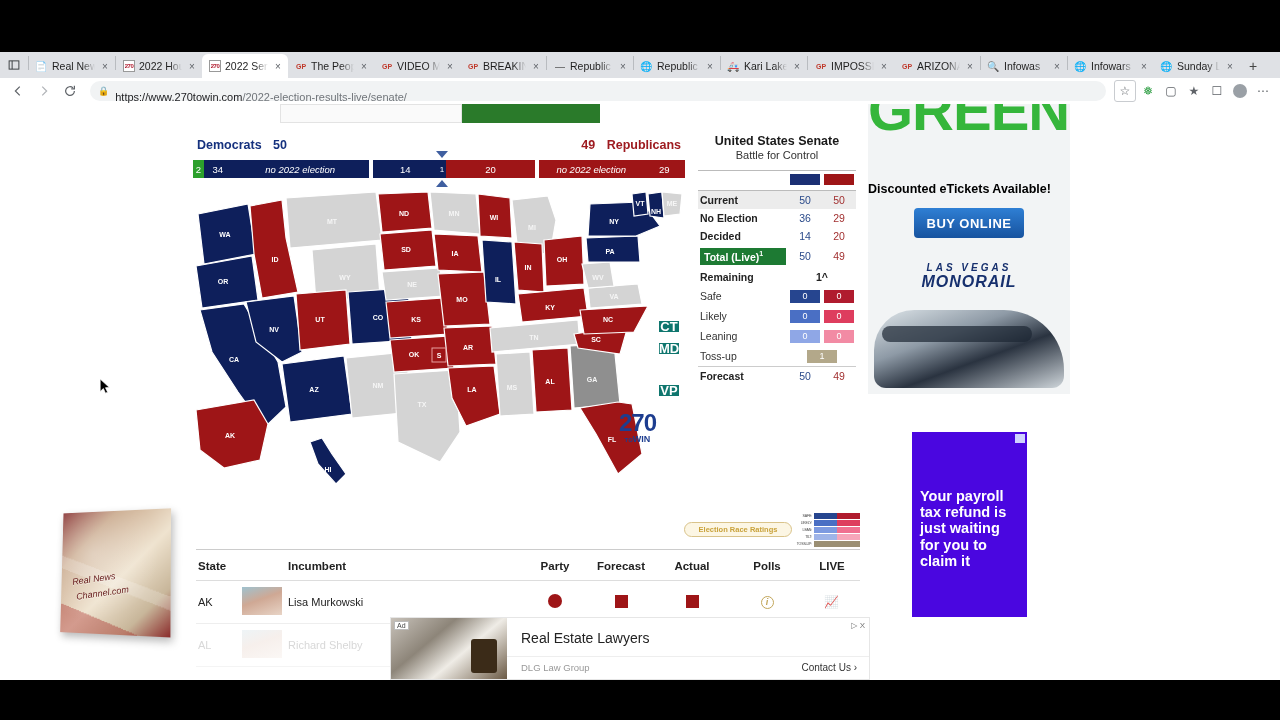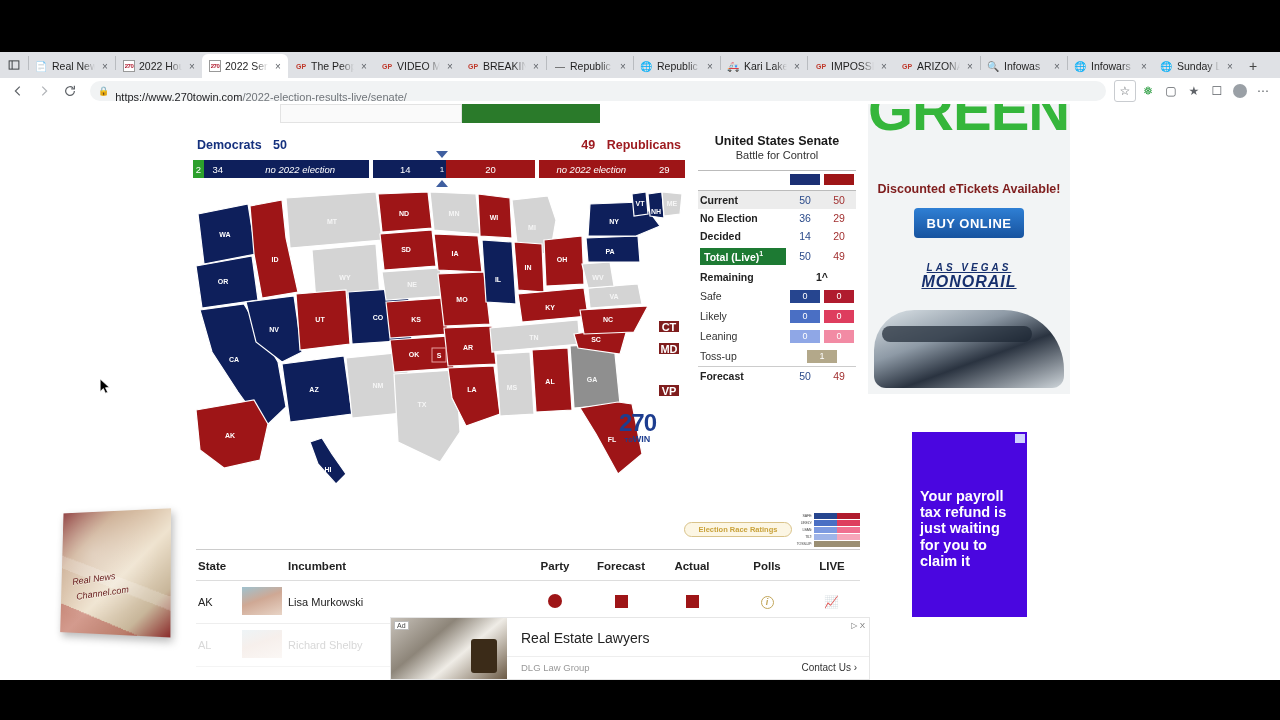--- a/index.html
+++ b/index.html
@@ -68,21 +68,21 @@
   .seg-gap { width: 4px; background: #fff; }
   .marker-top, .marker-bot { position: absolute; left: 243px; width: 0; height: 0; border-left: 6px solid transparent; border-right: 6px solid transparent; }
   .marker-top { top: -9px; border-top: 7px solid #3f5fa0; }
   .marker-bot { bottom: -9px; border-bottom: 7px solid #3f5fa0; }
 
   
   .map-wrap { position: absolute; left: 190px; top: 88px; width: 500px; height: 330px; }
   .map-wrap svg { width: 100%; height: 100%; }
   .st-lbl { font-size: 7px; font-weight: bold; fill: #fff; text-anchor: middle; font-family: "Liberation Sans", sans-serif; }
   .st-lbl.gry { fill: #f5f5f5; }
-  .side-box { position: absolute; width: 22px; height: 13px; background: #7f1d1d; color: #fff; font-size: 11px; font-weight: bold; display: flex; align-items: center; justify-content: center; border: 1px solid #fff; }
+  .side-box { position: absolute; width: 22px; height: 13px; background: #0f766e; color: #fff; font-size: 13px; font-weight: bold; display: flex; align-items: center; justify-content: center; border: 1px solid #fff; }
   .logo270 { position: absolute; right: 34px; bottom: 78px; text-align: center; line-height: 1; }
   .logo270 .big { font-size: 24px; font-weight: bold; color: #1d3d8f; letter-spacing: -1px; }
   .logo270 .small { font-size: 9px; font-weight: bold; color: #1d3d8f; letter-spacing: 0px; }
   .logo270 .small i { font-size: 6px; font-style: normal; }
 
   
   .panel { position: absolute; left: 698px; top: 30px; width: 158px; font-size: 10.5px; color: #222; }
   .panel h1 { font-size: 12.5px; text-align: center; font-weight: bold; color: #1a1a1a; }
   .panel h2 { font-size: 11px; text-align: center; font-weight: normal; color: #333; margin-top: 1px; }
   .ptable { width: 100%; border-collapse: collapse; margin-top: 9px; }
@@ -142,24 +142,24 @@
       transform: perspective(320px) rotateY(-14deg) rotateX(4deg); box-shadow: 2px 4px 8px rgba(0,0,0,.28); }
   .prodbox .bx:after { content: ""; position: absolute; inset: 0;
       background: radial-gradient(circle at 30% 35%, rgba(255,255,255,.35), transparent 60%),
                   linear-gradient(20deg, rgba(160,20,20,.35) 0 18%, transparent 18% 40%, rgba(255,255,255,.2) 40% 48%, transparent 48%); }
   .prodbox .t1 { position: absolute; left: 14px; top: 64px; font-size: 9px; font-style: italic; color: #6a2020; transform: rotate(-8deg); text-shadow: 0 1px 0 rgba(255,255,255,.5); }
   .prodbox .t2 { position: absolute; left: 18px; top: 78px; font-size: 9px; font-style: italic; color: #6a2020; transform: rotate(-8deg); text-shadow: 0 1px 0 rgba(255,255,255,.5); }
 
   
   .ad-mono { position: absolute; left: 868px; top: 0px; width: 202px; height: 290px; background: #f2f4f5; overflow: hidden; }
   .ad-mono .gtxt { position: absolute; left: 0; right: 0; top: -22px; text-align: center; font-size: 58px; font-weight: bold; color: #35b63b; letter-spacing: -1px; line-height: .95; }
-  .ad-mono .sub { position: absolute; left: 0; right: 0; top: 78px; text-align: center; font-size: 12.5px; font-weight: bold; color: #7f1d1d; }
+  .ad-mono .sub { position: absolute; left: 0; right: 0; top: 78px; text-align: left; font-size: 12.5px; font-weight: bold; color: #000000; }
   .ad-mono .btn { position: absolute; left: 46px; top: 104px; width: 110px; height: 30px; border-radius: 4px;
       background: linear-gradient(#2f7fd4,#17539f); color: #fff; font-size: 13px; font-weight: bold; display: flex; align-items: center; justify-content: center; letter-spacing: .5px; }
-  .ad-mono .brand { position: absolute; left: 0; right: 0; top: 158px; text-align: center; color: #17306e; text-decoration: underline; }
+  .ad-mono .brand { position: absolute; left: 0; right: 0; top: 158px; text-align: center; color: #17306e; }
   .ad-mono .brand .l1 { font-size: 10px; font-weight: bold; letter-spacing: 3px; font-style: italic; }
   .ad-mono .brand .l2 { font-size: 16px; font-weight: bold; font-style: italic; letter-spacing: 1px; }
   .ad-mono .train { position: absolute; left: 6px; bottom: 6px; width: 190px; height: 78px;
       background: linear-gradient(160deg,#dfe6ea 0%,#8e9aa6 35%,#2a3340 60%,#cfd6db 100%);
       border-radius: 40px 60px 12px 12px; }
   .ad-mono .train:after { content:""; position: absolute; left: 8px; top: 16px; width: 150px; height: 16px; background: #1d2733; border-radius: 8px; opacity: .7; }
 
   .ad-tax { position: absolute; left: 912px; top: 328px; width: 115px; height: 185px; background: #4a06e0; overflow: hidden; }
   .ad-tax .txt { padding: 56px 8px 0; color: #fff; font-size: 14.5px; font-weight: bold; line-height: 1.12; }
   .ad-tax .adchoice { position: absolute; right: 2px; top: 2px; width: 10px; height: 9px; background: #cfd2ff; }

